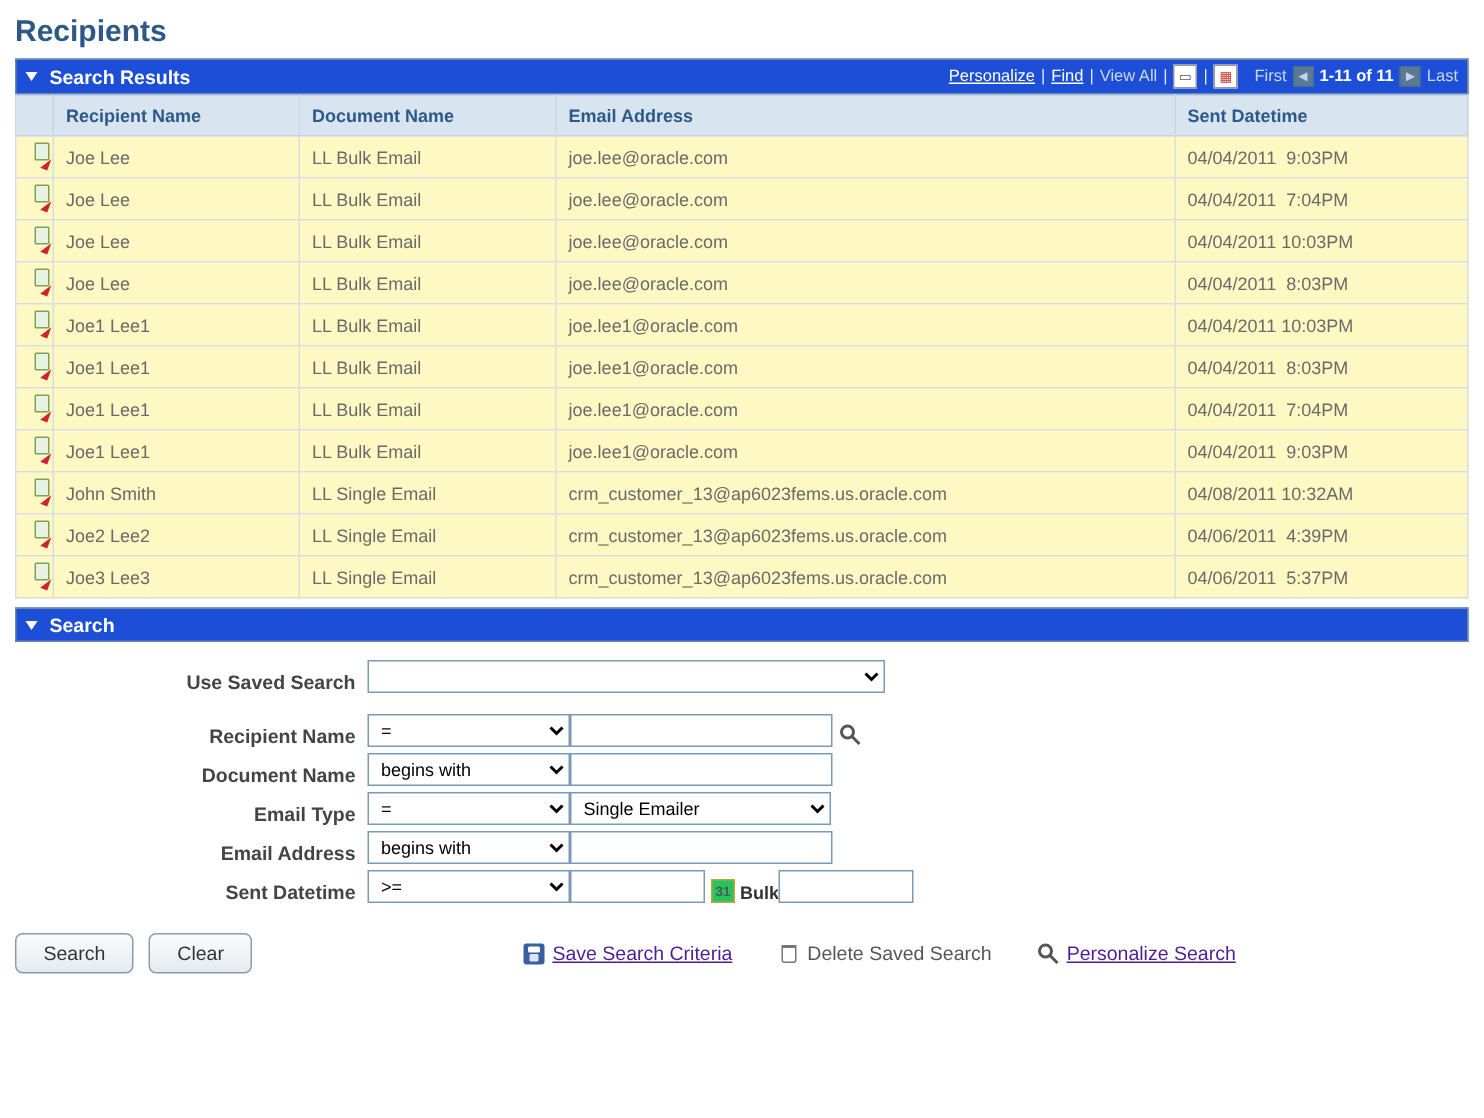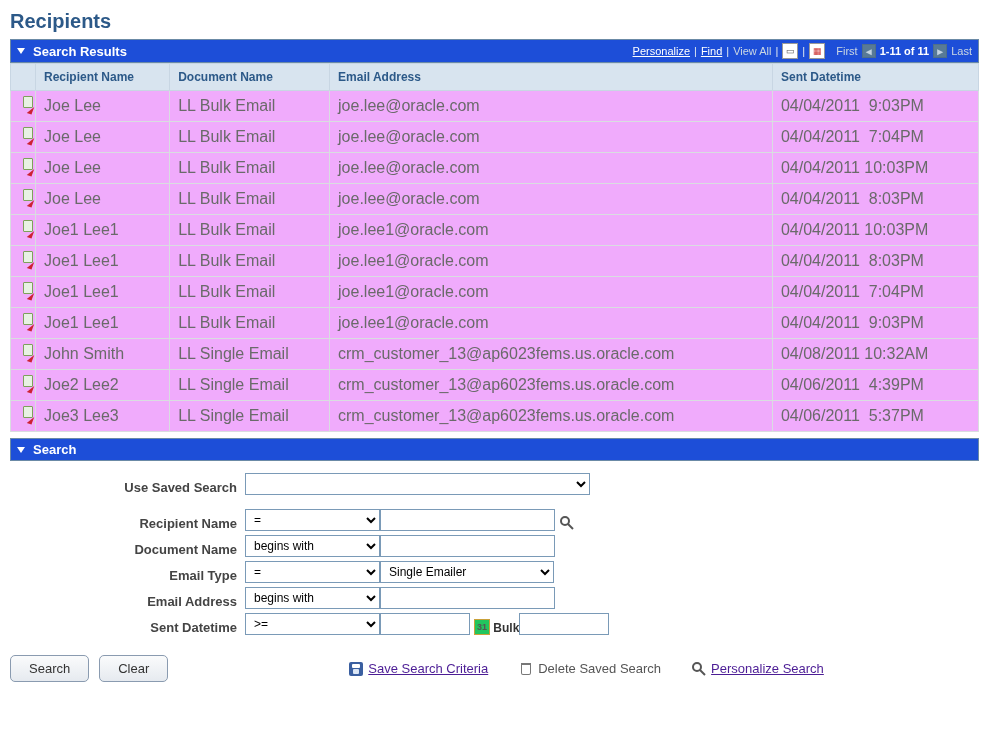--- a/index.html
+++ b/index.html
@@ -46,22 +46,22 @@
     text-align:left;
     font-weight:bold;
     font-size:12px;
     padding:6px 8px;
     border:1px solid #c8d6e3;
   }
   table.results td {
     border:1px solid #d9dde0;
     padding:6px 8px;
     color:#6a6a6a;
-    font-size:16px;
-    background:#f0abfc;
+    font-size:12px;
+    background:#fef9c3;
   }
   table.results td.iconcell { width:24px; text-align:center; padding:4px 4px;}
   .row-icon {
     width:16px; height:16px; position:relative; display:inline-block;
   }
   .row-icon .sheet{ position:absolute; width:10px; height:12px; background:#e8f2e3; border:1px solid #7ea05b; border-radius:1px;}
   .row-icon .arrow{ position:absolute; right:-2px; bottom:-2px; width:0;height:0;border-left:5px solid transparent;border-right:0;border-bottom:8px solid #c23; transform:rotate(20deg);}
   .search-form { padding:12px 0 4px 0; }
   .form-row { display:flex; align-items:flex-end; margin-bottom:4px; }
   .form-row label { width:235px; text-align:right; padding-right:8px; color:#444; font-size:13px; font-weight:bold;}

